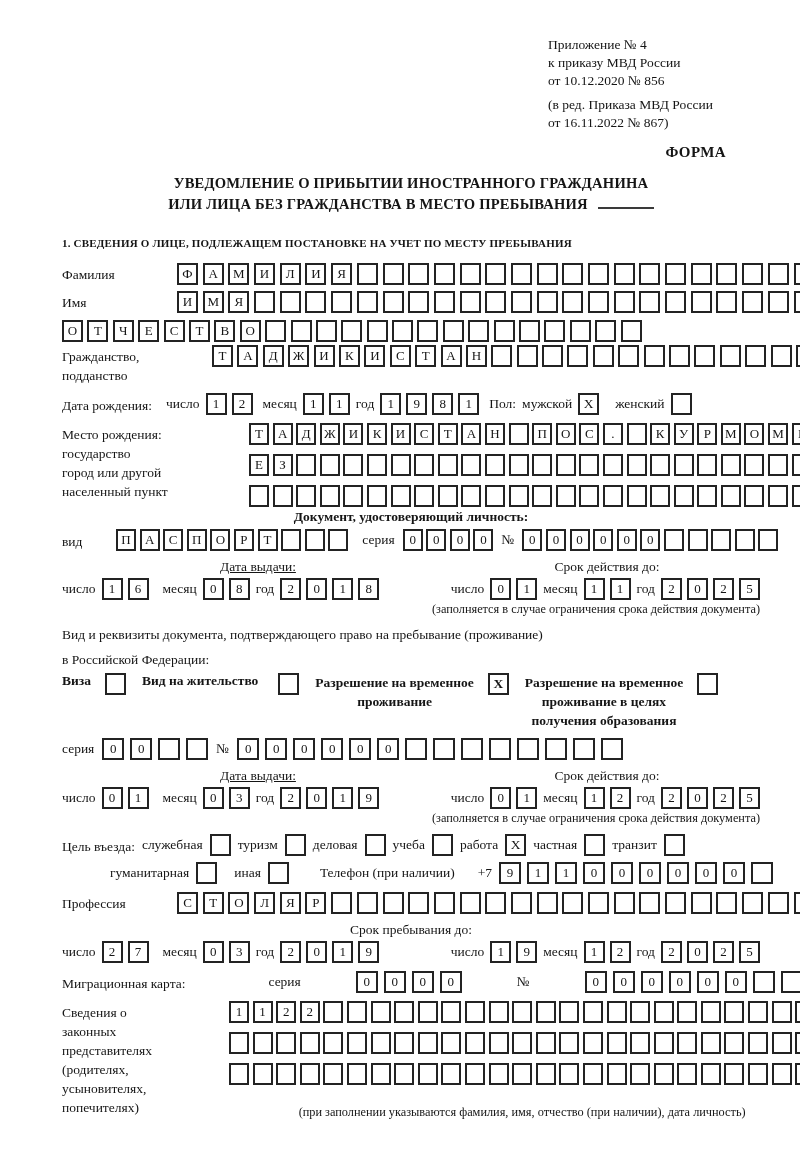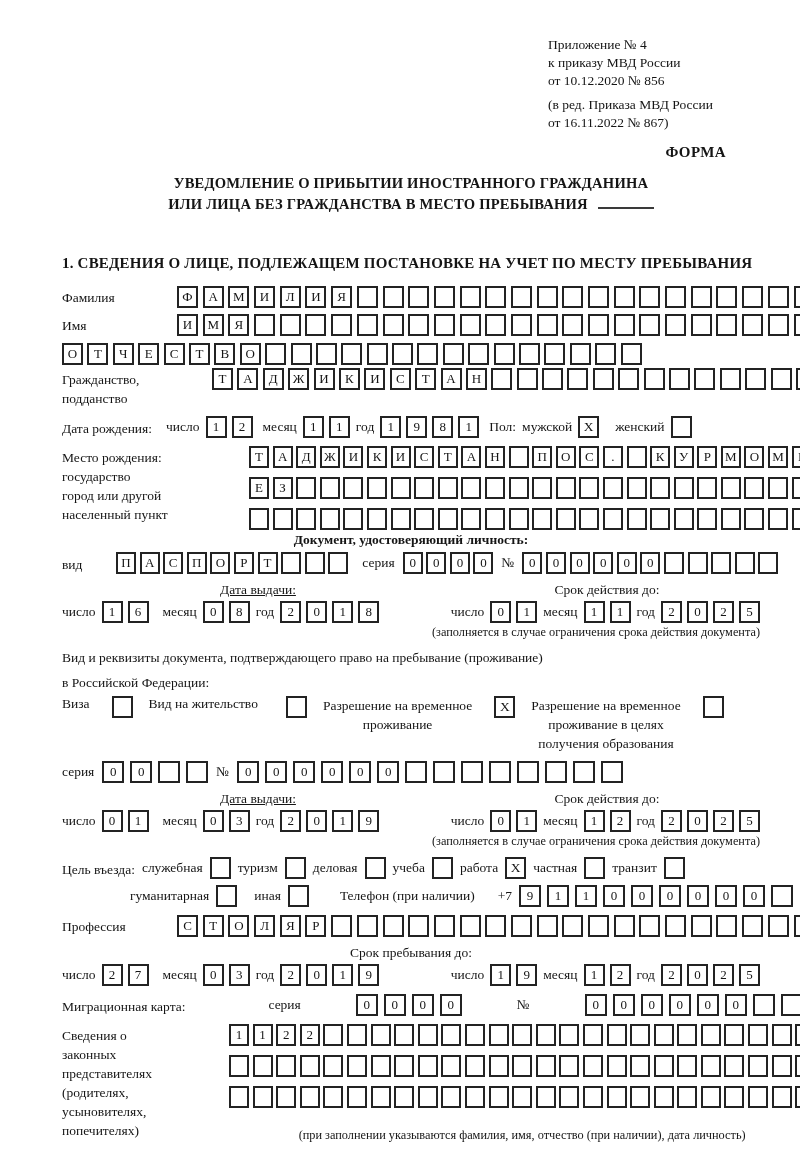--- a/index.html
+++ b/index.html
@@ -5,21 +5,21 @@
   html,body{margin:0;padding:0;background:#ffffff;}
   body{width:800px;height:1163px;overflow:hidden;font-family:"Liberation Serif",serif;color:#151515;}
   .page{box-sizing:border-box;width:800px;height:1163px;padding:36px 40px 0 62px;}
 
   
   .annex{margin-left:auto;width:212px;font-size:13.5px;line-height:18px;}
   .annex .gap{height:6px;}
   .forma{margin-top:12px;text-align:right;padding-right:34px;font-weight:bold;font-size:15px;letter-spacing:.4px;}
   .title{margin-top:12px;text-align:center;font-weight:bold;font-size:14.6px;line-height:21px;letter-spacing:.2px;}
   .blank{display:inline-block;width:56px;border-bottom:2px solid #3a3a3a;height:.85em;margin-left:10px;}
-  .sec{margin-top:40px;font-weight:bold;font-size:15px;letter-spacing:.2px;}
+  .sec{margin-top:22px;font-weight:bold;font-size:11px;letter-spacing:.2px;}
 
   
   .frow{display:flex;align-items:flex-start;gap:47px;}
   .ac{align-items:center;}
   .flabel{flex:none;font-size:13.5px;line-height:19px;padding-top:2px;}
   .dlab{flex:none;font-size:13.5px;}
   .ptext{font-size:13.5px;line-height:19px;}
   .center-bold{text-align:center;font-weight:bold;font-size:13.5px;}
   .dnote{text-align:right;font-size:12.3px;}
   .cnote{text-align:center;font-size:12.3px;margin-top:11px;white-space:nowrap;}
@@ -35,31 +35,31 @@
 
   .stack{display:flex;flex-direction:column;gap:9px;}
   .dgroup{display:flex;align-items:center;gap:6px;}
   .dheads{display:flex;font-size:13.5px;}
   .dh-left{width:392px;text-align:center;text-decoration:underline;}
   .dh-right{flex:1;text-align:center;}
   .dates{display:flex;}
   .d-left{width:392px;display:flex;align-items:center;}
   .d-right{display:flex;align-items:center;}
   .opts{display:flex;align-items:flex-start;gap:16px;font-size:13.5px;}
-  .opt{display:flex;align-items:flex-start;gap:22px;}
+  .opt{display:flex;align-items:flex-start;gap:14px;font-weight:bold;}
   .opt-label{text-align:center;line-height:19px;}
 
   
   .w46{width:46px;} .w68{width:68px;} .w103{width:103px;} .w120{width:120px;} .w136{width:136px;} .w140{width:140px;}
   .ml4{margin-left:4px;} .ml6{margin-left:6px;} .ml8{margin-left:8px;} .ml10{margin-left:10px;}
   .ml16{margin-left:16px;} .ml24{margin-left:24px;} .ml36{margin-left:36px;}
   .mt2{margin-top:2px;} .mt3{margin-top:3px;} .mt4{margin-top:4px;} .mt6{margin-top:6px;} .mt7{margin-top:7px;}
   .mt8{margin-top:8px;} .mt14{margin-top:14px;}
   .gap6{display:flex;gap:6px;} .gap7{display:flex;gap:7px;} .gap8{display:flex;gap:8px;}
-  .ind68{margin-left:68px;font-family:Liberation Serif, serif;}
+  .ind68{margin-left:48px;font-family:Liberation Serif, serif;}
 </style>
 </head>
 <body>
 
 <div class="page">
 
   <div class="annex">
     <div>Приложение № 4</div>
     <div>к приказу МВД России</div>
     <div>от 10.12.2020 № 856</div>

